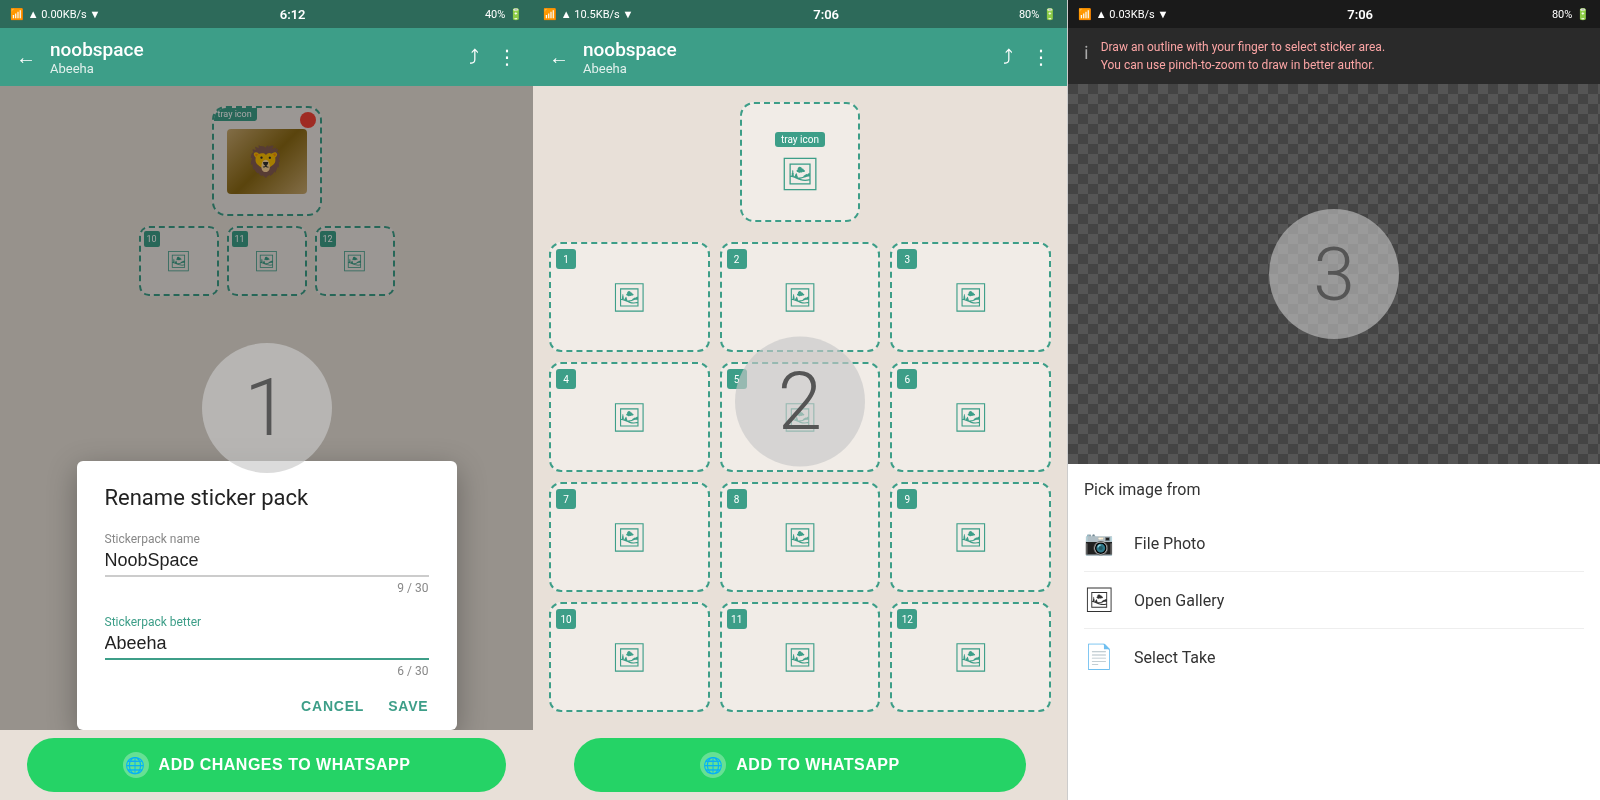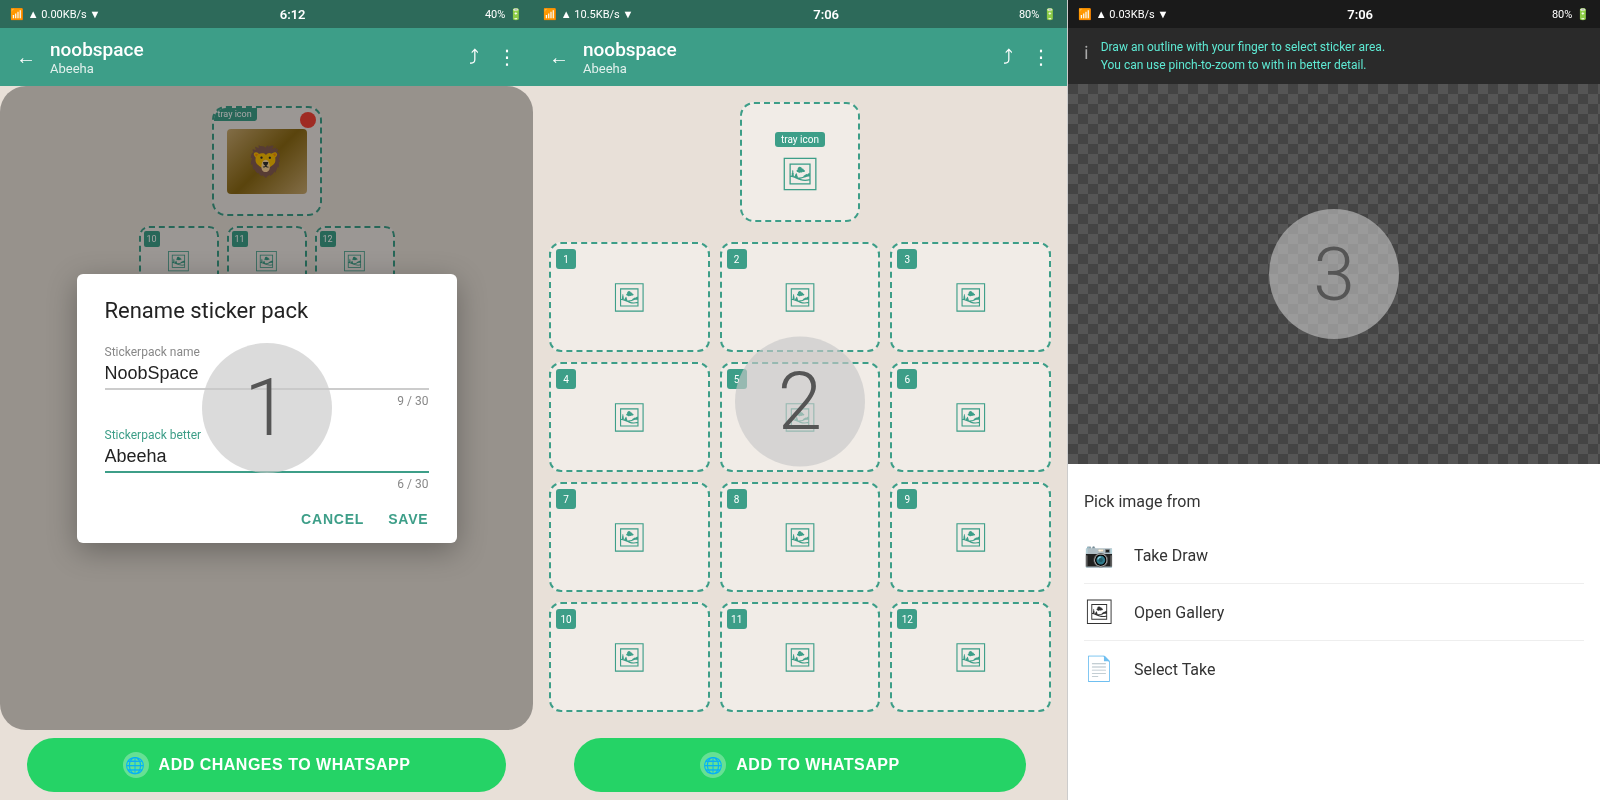--- a/index.html
+++ b/index.html
@@ -94,23 +94,22 @@
       position: relative;
       overflow: hidden;
     }
 
     
     .dialog-overlay {
       position: absolute;
       top: 0; left: 0; right: 0; bottom: 0;
       background: rgba(0,0,0,0.35);
       display: flex;
-      align-items: center;
-      justify-content: center;
-      border-radius: 26px;
+      align-items: flex-end;
+      justify-content: center;
     }
     .dialog {
       background: #fff;
       border-radius: 6px;
       padding: 24px 28px 16px 28px;
       width: 380px;
       box-shadow: 0 8px 30px rgba(0,0,0,0.3);
     }
     .dialog-title {
       font-size: 22px;
@@ -293,21 +292,21 @@
       align-items: flex-start;
       gap: 12px;
       flex-shrink: 0;
     }
     .info-icon {
       color: #aaa;
       font-size: 18px;
       margin-top: 2px;
     }
     .info-text {
-      color: #5eead4;
+      color: #fca5a5;
       font-size: 12px;
       line-height: 1.5;
     }
     .panel3-image-area {
       height: 380px;
       background: repeating-conic-gradient(#555 0% 25%, #444 0% 50%) 0 0 / 20px 20px;
       display: flex;
       align-items: center;
       justify-content: center;
       flex-shrink: 0;
@@ -320,21 +319,21 @@
       display: flex;
       align-items: center;
       justify-content: center;
       font-size: 75px;
       font-weight: 300;
       color: #555;
     }
     .panel3-pick-section {
       flex: 1;
       background: #fff;
-      padding: 28px 16px;
+      padding: 16px 16px;
     }
     .pick-title {
       font-size: 16px;
       color: #333;
       margin-bottom: 16px;
     }
     .pick-option {
       display: flex;
       align-items: center;
       gap: 20px;
@@ -653,34 +652,34 @@
     <div class="status-bar-right">
       <span>80%</span>
       <span>🔋</span>
     </div>
   </div>
 
   <div class="panel3-info-bar">
     <span class="info-icon">ℹ</span>
     <div>
       <div class="info-text">Draw an outline with your finger to select sticker area.</div>
-      <div class="info-text">You can use pinch-to-zoom to with in better detail.</div>
+      <div class="info-text">You can use pinch-to-zoom to draw in better author.</div>
     </div>
   </div>
 
   <div class="panel3-image-area" style="position:relative;">
     <div class="circle-num-2">3</div>
   </div>
 
   <div class="panel3-pick-section" style="position:relative;">
     <div class="pick-title">Pick image from</div>
 
     <div class="pick-option">
       <span class="pick-icon">📷</span>
-      <span class="pick-label">Take Draw</span>
+      <span class="pick-label">File Photo</span>
     </div>
     <div class="pick-option">
       <span class="pick-icon">🖼</span>
       <span class="pick-label">Open Gallery</span>
     </div>
     <div class="pick-option">
       <span class="pick-icon">📄</span>
       <span class="pick-label">Select Take</span>
     </div>
 

